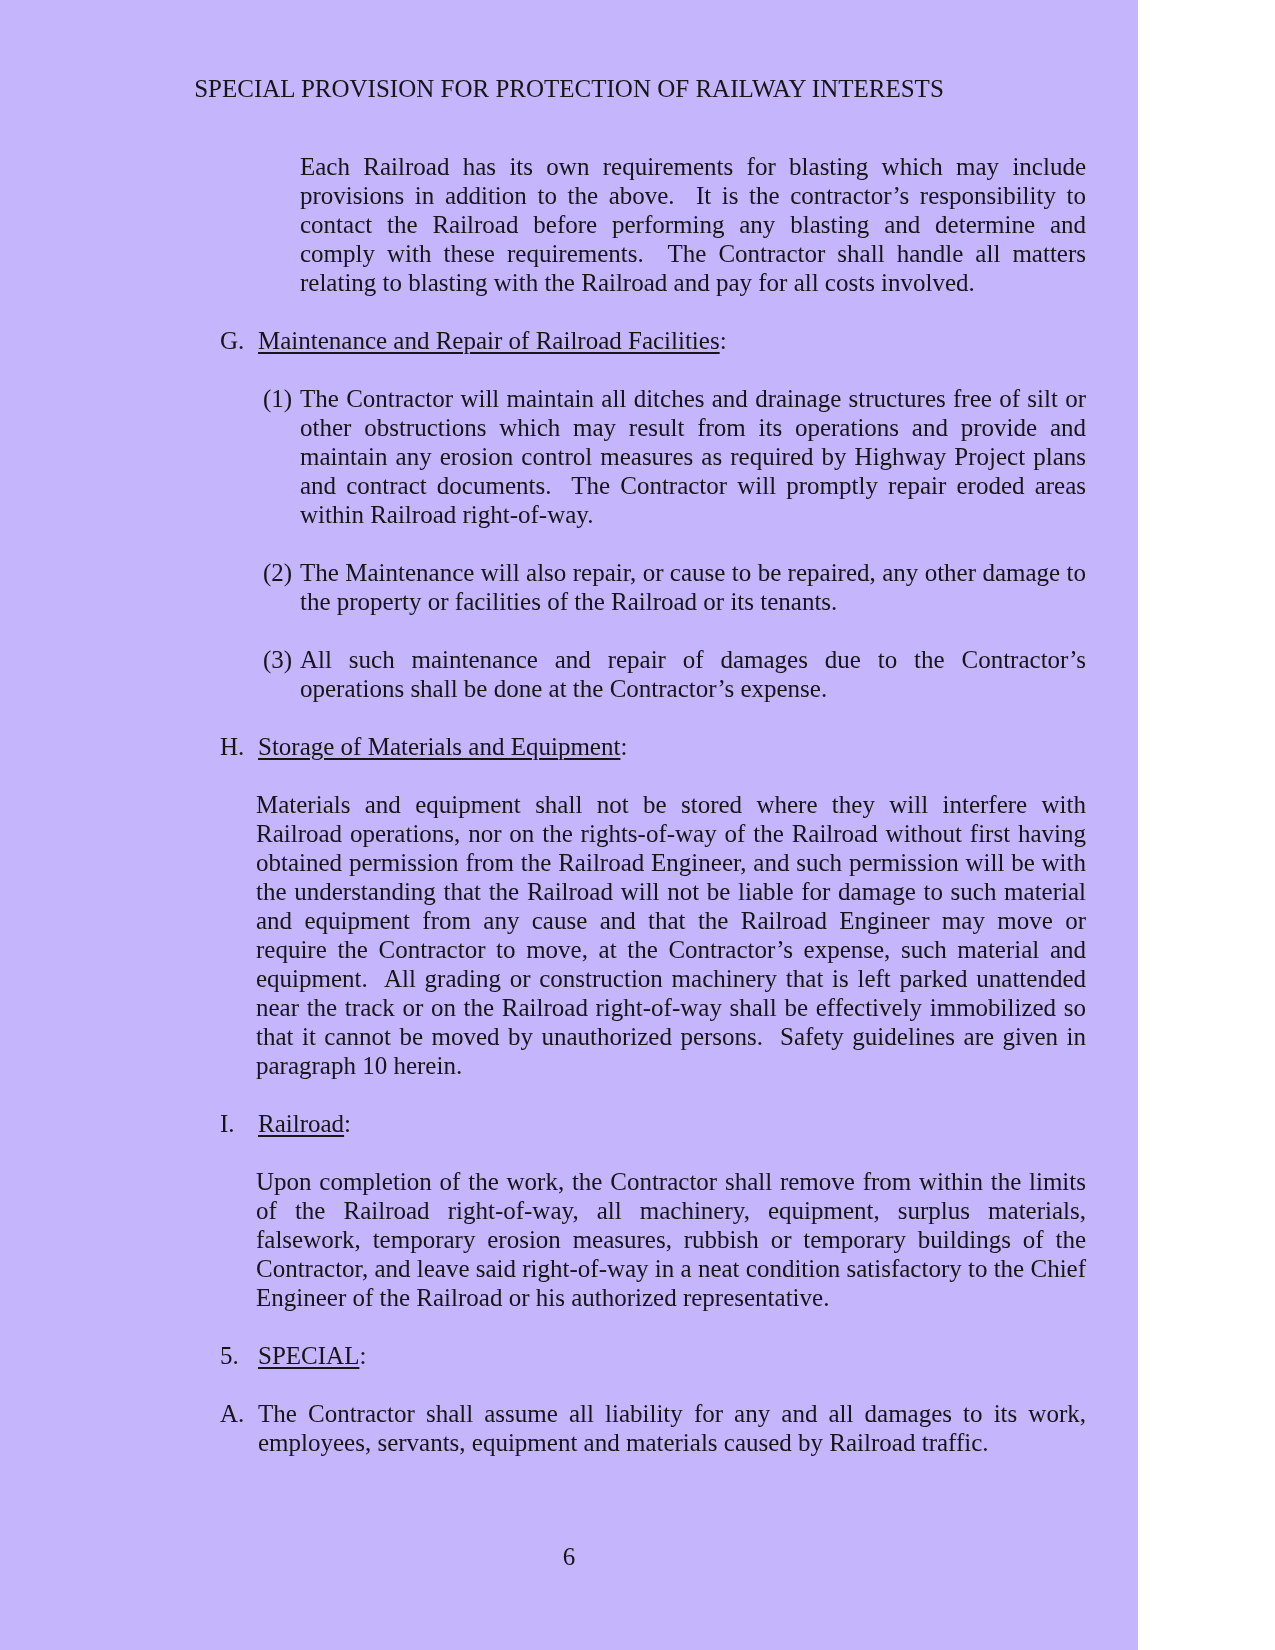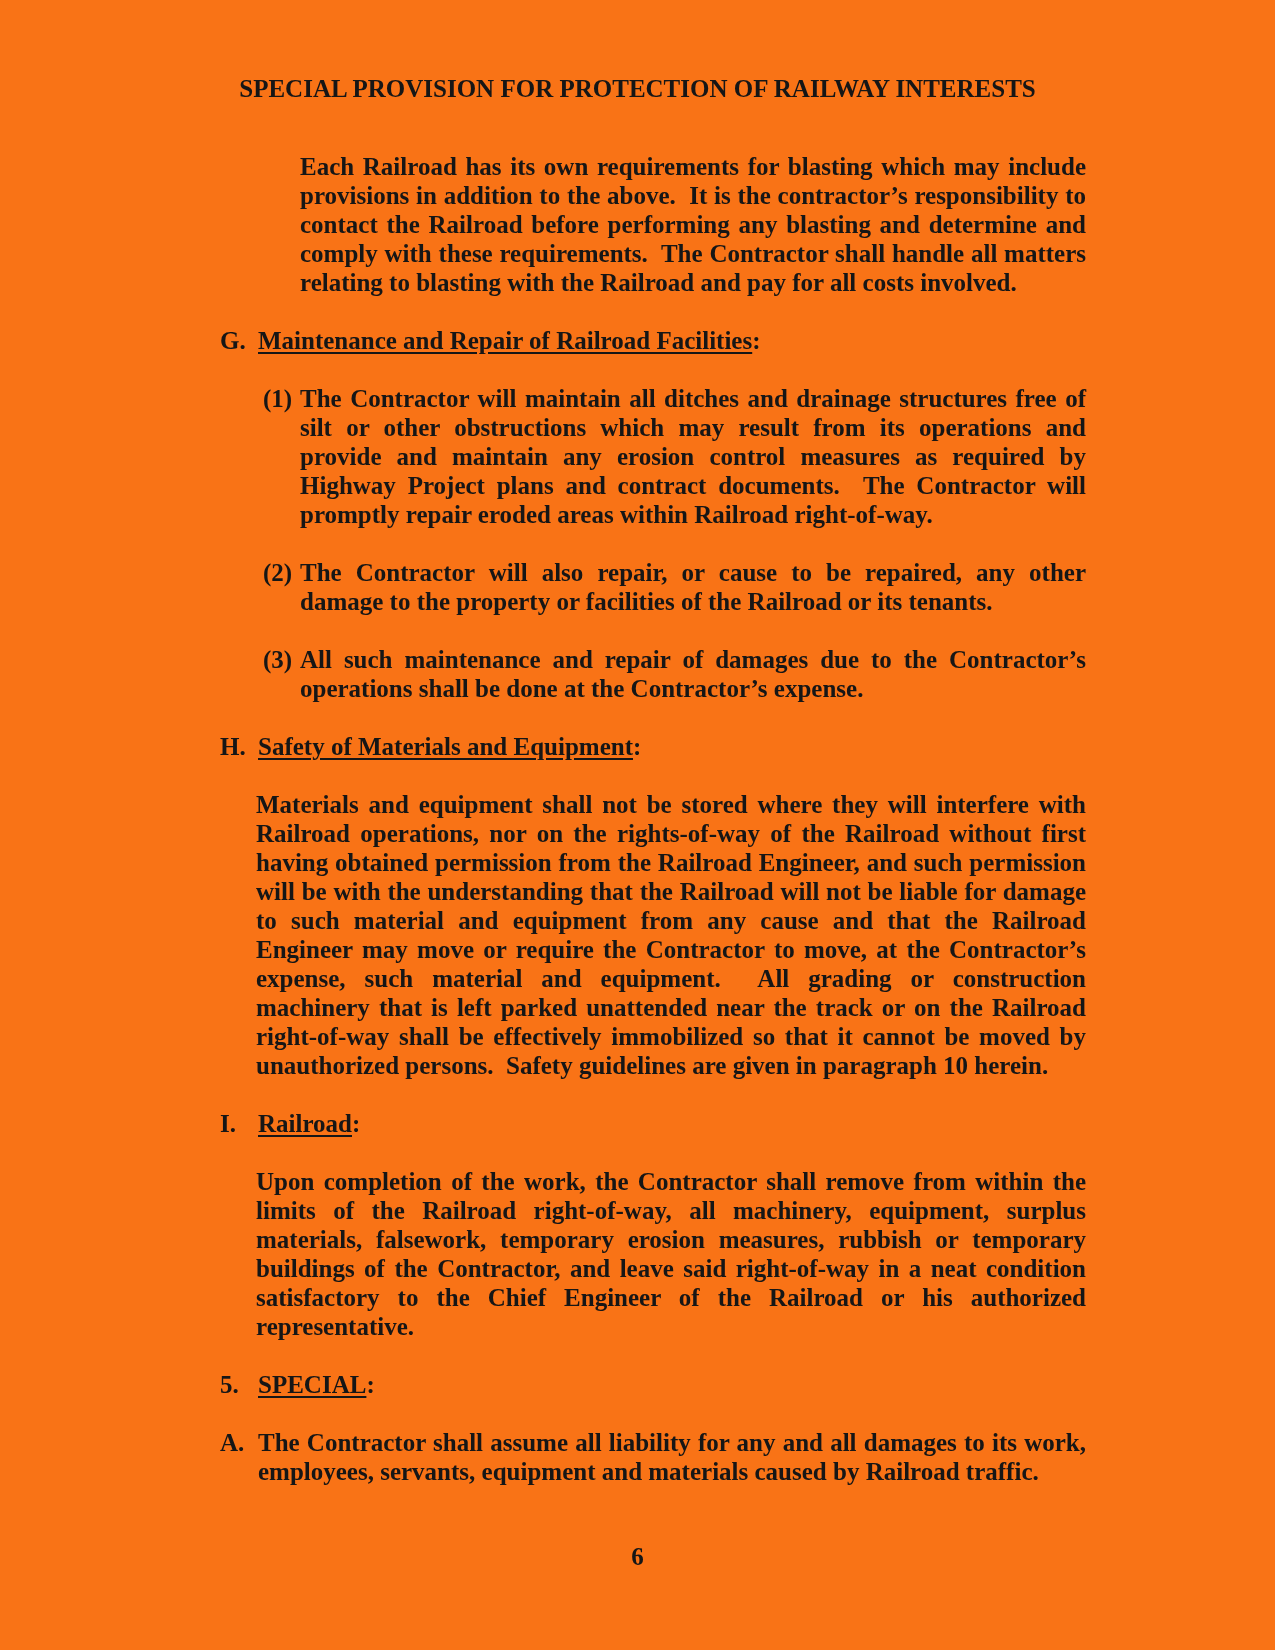--- a/index.html
+++ b/index.html
@@ -4,28 +4,27 @@
 <style>
   html, body { margin: 0; padding: 0; }
   body {
     width: 1275px;
     height: 1650px;
     background: #ffffff;
     overflow: hidden;
   }
   .page {
     position: relative;
-    width: 1275px;
+    width: 1138px;
     height: 1650px;
-    background: #f97316;
+    background: #c4b5fd;
     font-family: "Liberation Serif", "DejaVu Serif", serif;
     font-size: 25px;
     line-height: 29px;
     color: #161616;
-    font-weight: bold;
   }
   .header {
     position: absolute;
     top: 74px;
     left: 0;
     width: 100%;
     text-align: center;
   }
   .content {
     position: absolute;
@@ -74,31 +73,31 @@
       <div><span class="u">Maintenance and Repair of Railroad Facilities</span><span>:</span></div>
     </div>
 
     <div class="block hang item-indent">
       <span class="marker">(1)</span>
       <div class="itext just">The Contractor will maintain all ditches and drainage structures free of silt or other obstructions which may result from its operations and provide and maintain any erosion control measures as required by Highway Project plans and contract documents.  The Contractor will promptly repair eroded areas within Railroad right-of-way.</div>
     </div>
 
     <div class="block hang item-indent">
       <span class="marker">(2)</span>
-      <div class="itext just">The Contractor will also repair, or cause to be repaired, any other damage to the property or facilities of the Railroad or its tenants.</div>
+      <div class="itext just">The Maintenance will also repair, or cause to be repaired, any other damage to the property or facilities of the Railroad or its tenants.</div>
     </div>
 
     <div class="block hang item-indent">
       <span class="marker">(3)</span>
       <div class="itext just">All such maintenance and repair of damages due to the Contractor’s operations shall be done at the Contractor’s expense.</div>
     </div>
 
     <div class="block hang">
       <span class="lbl">H.</span>
-      <div><span class="u">Safety of Materials and Equipment</span><span>:</span></div>
+      <div><span class="u">Storage of Materials and Equipment</span><span>:</span></div>
     </div>
 
     <div class="block just para-sub">Materials and equipment shall not be stored where they will interfere with Railroad operations, nor on the rights-of-way of the Railroad without first having obtained permission from the Railroad Engineer, and such permission will be with the understanding that the Railroad will not be liable for damage to such material and equipment from any cause and that the Railroad Engineer may move or require the Contractor to move, at the Contractor’s expense, such material and equipment.  All grading or construction machinery that is left parked unattended near the track or on the Railroad right-of-way shall be effectively immobilized so that it cannot be moved by unauthorized persons.  Safety guidelines are given in paragraph 10 herein.</div>
 
     <div class="block hang">
       <span class="lbl">I.</span>
       <div><span class="u">Railroad</span><span>:</span></div>
     </div>
 
     <div class="block just para-sub">Upon completion of the work, the Contractor shall remove from within the limits of the Railroad right-of-way, all machinery, equipment, surplus materials, falsework, temporary erosion measures, rubbish or temporary buildings of the Contractor, and leave said right-of-way in a neat condition satisfactory to the Chief Engineer of the Railroad or his authorized representative.</div>

